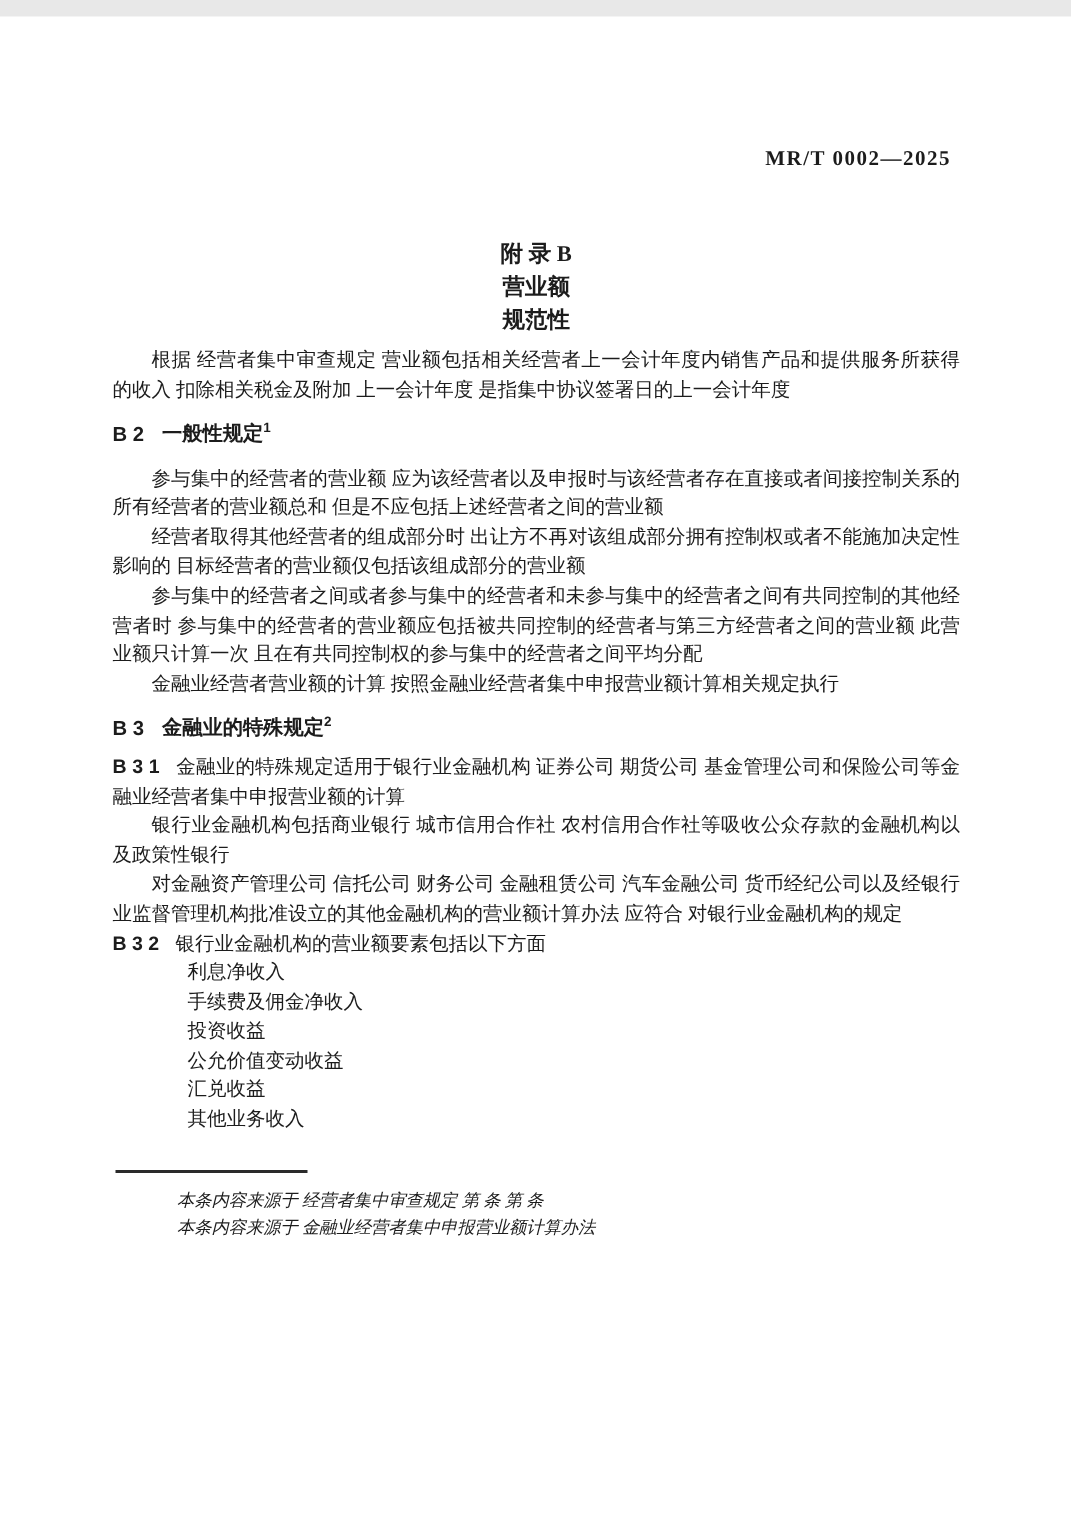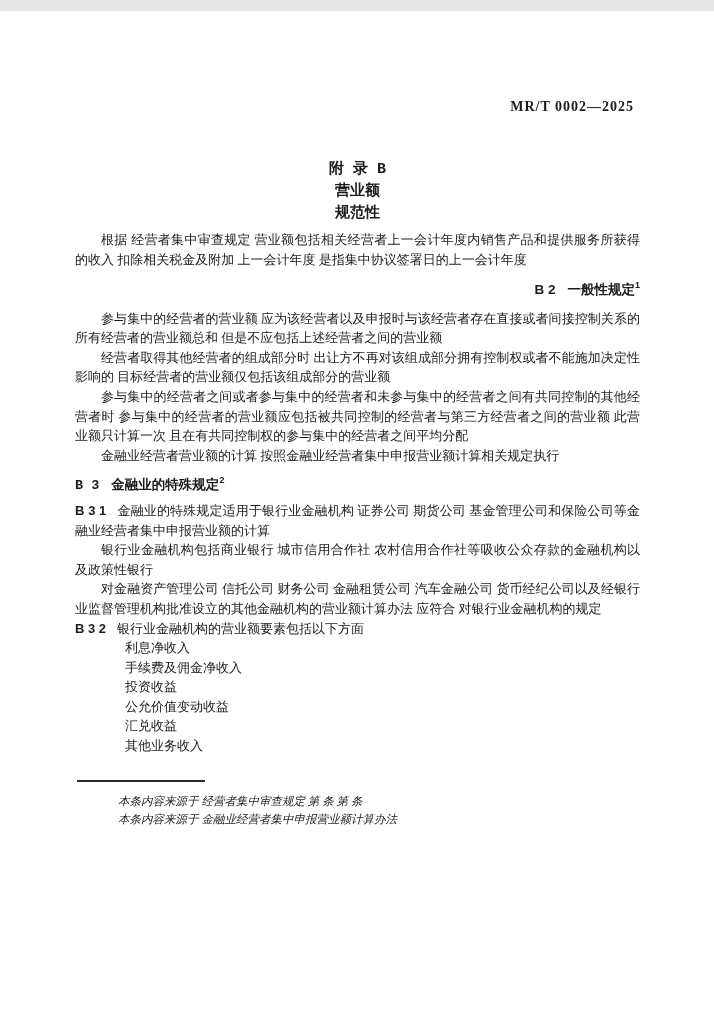--- a/index.html
+++ b/index.html
@@ -19,37 +19,37 @@
     text-align: right;
     font-weight: bold;
     font-size: 14px;
     line-height: 15px;
     letter-spacing: 1px;
     padding-right: 6px;
   }
   .doc-title {
     margin-top: 45px;
     text-align: center;
-    font-family: Liberation Mono, monospace;
+    font-family: Liberation Serif, serif;
     font-weight: bold;
     font-size: 15px;
     line-height: 22px;
   }
   .sec-heading {
     font-family: "Liberation Sans", "DejaVu Sans", sans-serif;
     font-weight: bold;
     font-size: 13.5px;
     line-height: 20px;
     margin: 0;
   }
   .sec-heading .sec-label { margin-right: 12px; }
   .sec-heading sup { font-size: 9px; }
   .h-b1 { margin-top: 14px; }
-  .h-b2 { margin-top: 6px; text-align: right; }
-  .h-b3 { margin-top: 6px; font-family: Liberation Mono, monospace; }
+  .h-b2 { margin-top: 6px; }
+  .h-b3 { margin-top: 6px; }
   .para {
     font-size: 13px;
     line-height: 19.6px;
     text-align: justify;
     text-indent: 26px;
     margin: 0;
   }
   .p-first { margin-top: 5px; }
   .p-after-heading { margin-top: 9px; }
   .clause {

